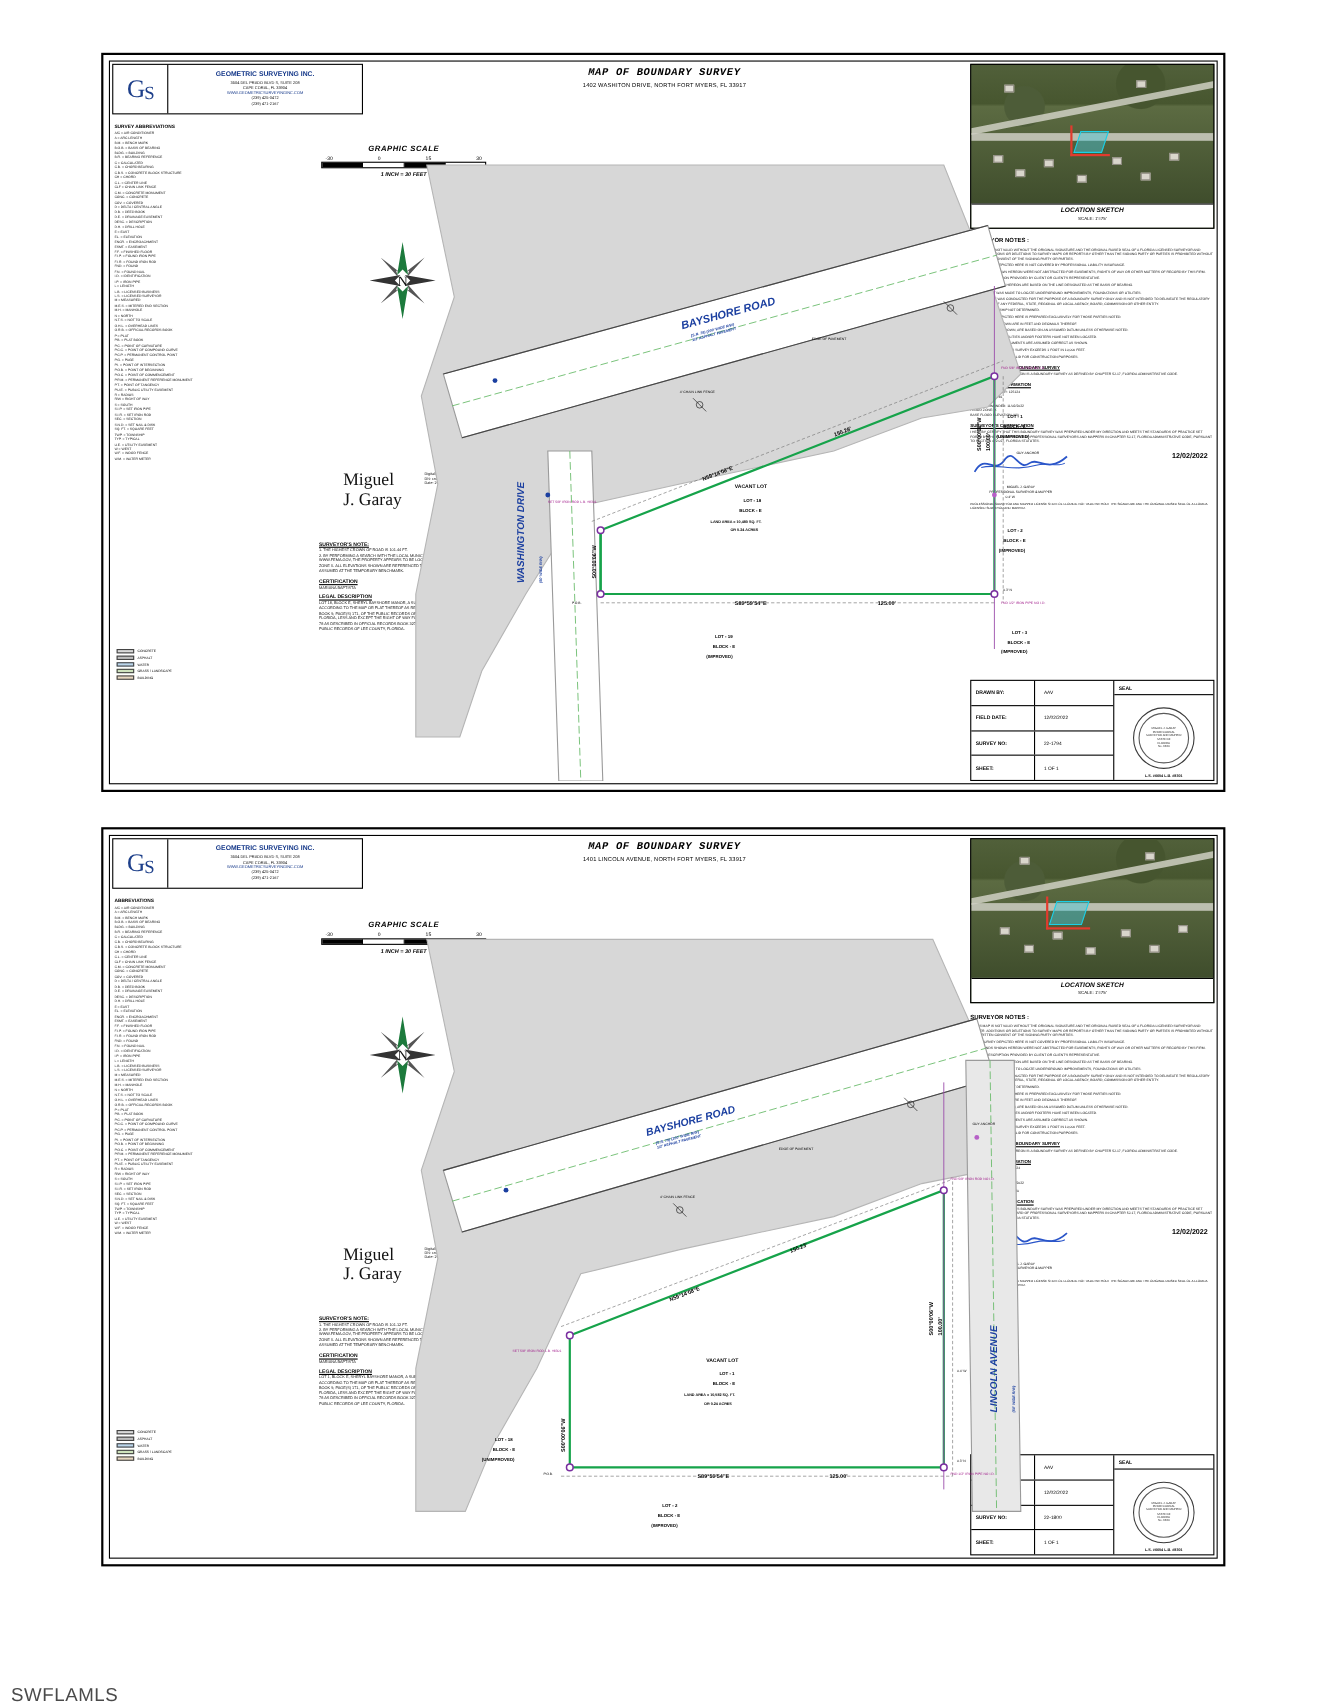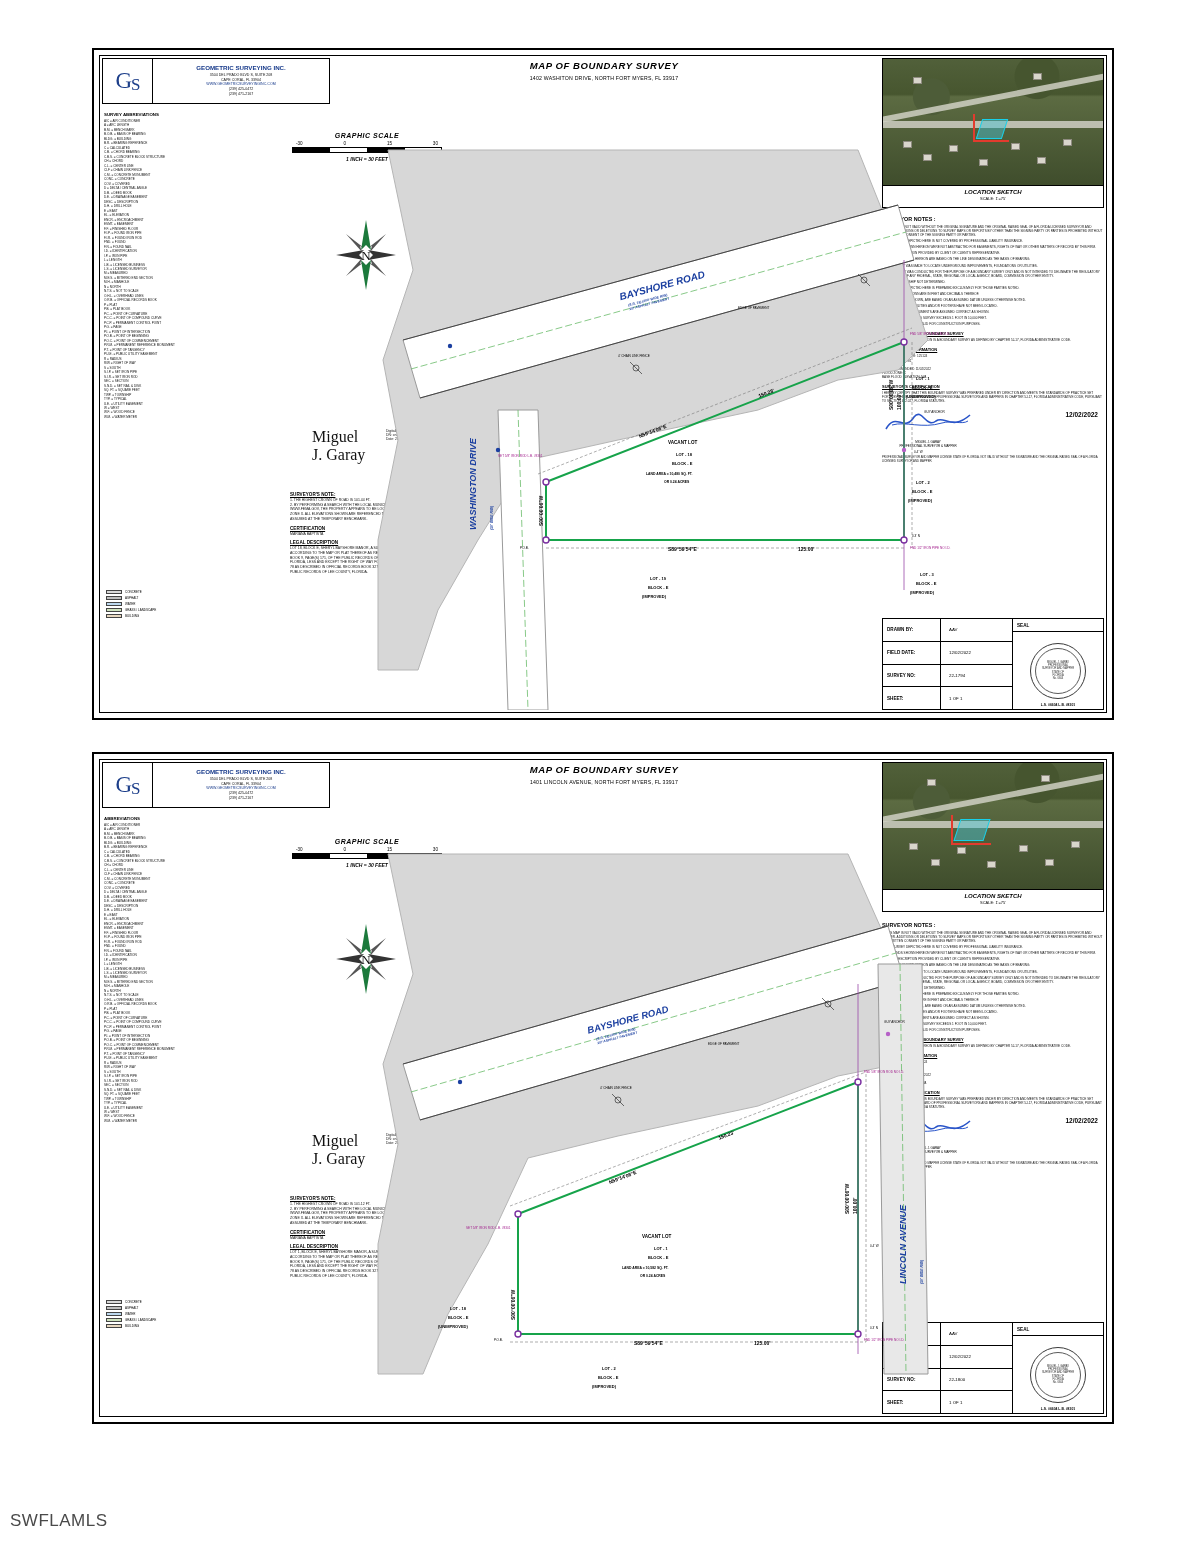--- a/index.html
+++ b/index.html
@@ -67,20 +67,21 @@
 
   .title-block {
     position: absolute;
     left: 250px; top: 10px;
     width: 520px;
     text-align: center;
   }
   .title-block .t1 {
     font-size: 9.5px; font-weight: bold; letter-spacing: .6px;
     font-style: italic;
+    font-family: Liberation Mono, monospace;
   }
   .title-block .t2 {
     font-size: 5.2px; margin-top: 4px; letter-spacing: .2px;
   }
 
   .aerial-box {
     position: absolute;
     right: 8px; top: 8px;
     width: 222px; height: 150px;
     border: 1px solid #000;
@@ -297,21 +298,21 @@
   .tinylabel {
     position: absolute;
     font-size: 3.1px;
     line-height: 1.3;
     white-space: nowrap;
   }
   .tinylabel.mag { color: #a01b8a; }
 
   .watermark {
     position: absolute;
-    left: 10px; bottom: 20px;
+    left: 10px; bottom: 0;
     font-size: 17px;
     color: #4a4a4a;
     letter-spacing: .5px;
   }
 </style>
 </head>
 <body>
 
 <div class="page">
 

